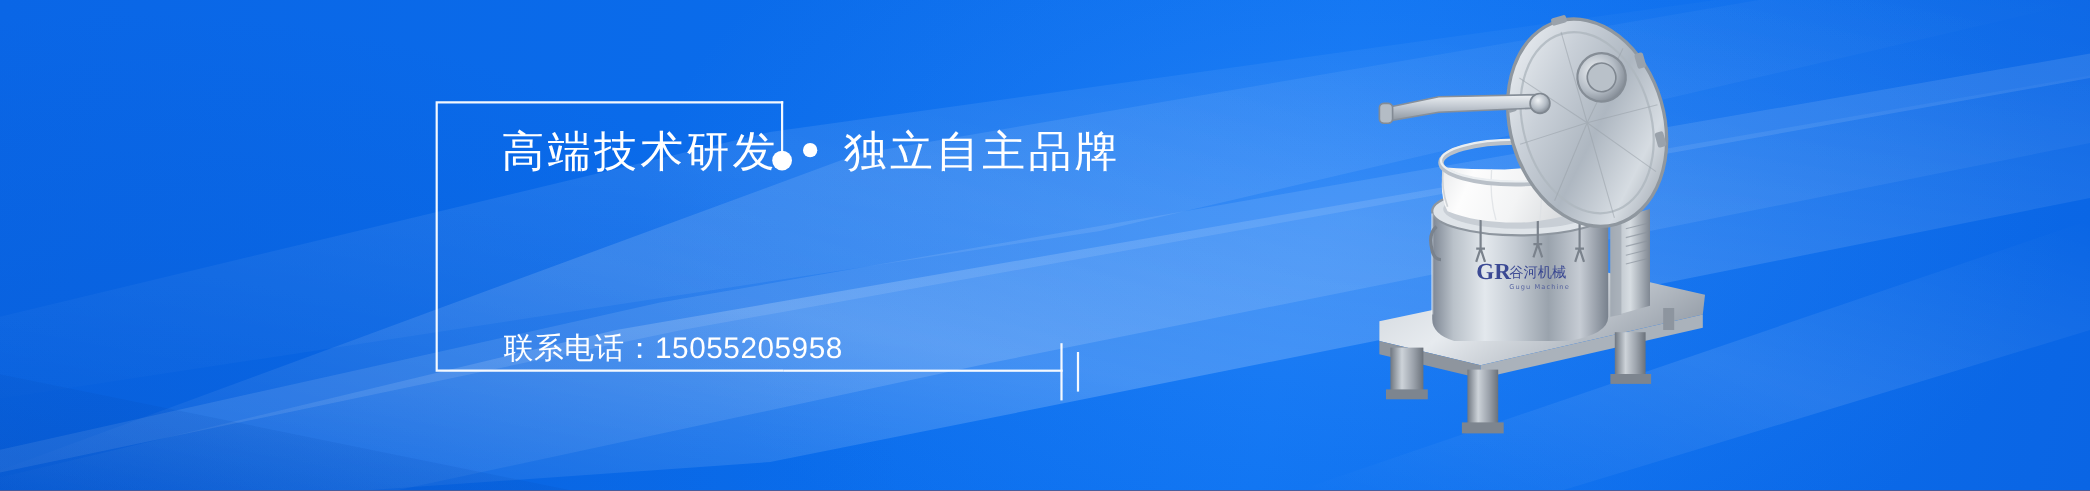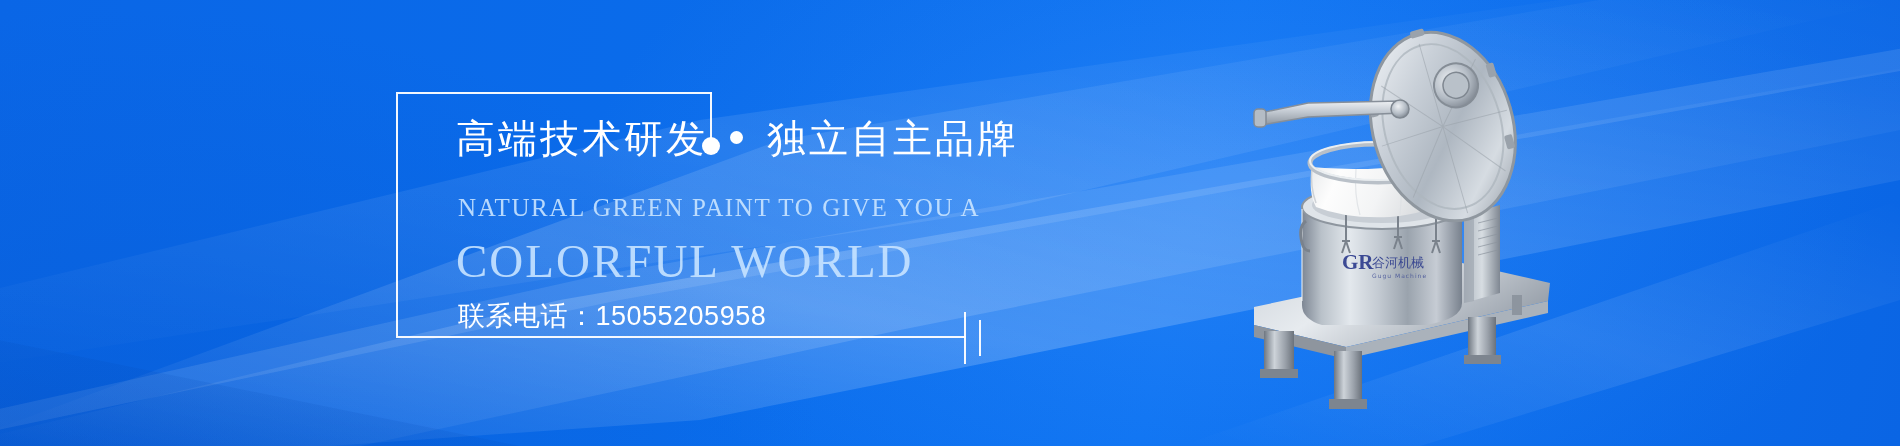--- a/index.html
+++ b/index.html
@@ -149,21 +149,21 @@
     line-height: 30px;
     letter-spacing: 0.6px;
     color: #ffffff;
     white-space: nowrap;
   }
 
   
   .machine {
     position: absolute;
     left: 1250px;
-    top: 17px;
+    top: 2px;
     width: 360px;
     height: 420px;
   }
   .machine svg { display: block; }
 </style>
 </head>
 <body>
 
 <div class="banner">
 
@@ -208,22 +208,20 @@
   </svg>
 
   <div class="frame"></div>
   <div class="frame-stem"></div>
   <div class="frame-dot"></div>
 
   <div class="headline">
     <span>高端技术研发</span><span class="hl-dot"></span><span>独立自主品牌</span>
   </div>
 
-  <div class="subline">NATURAL GREEN PAINT TO GIVE YOU A</div>
-  <div class="bigline">COLORFUL WORLD</div>
 
   <div class="phone">联系电话：15055205958</div>
 
   <div class="cap-rule"></div>
   <div class="cap-tick-long"></div>
   <div class="cap-tick-short"></div>
 
   <div class="machine">
     <svg width="360" height="420" viewBox="0 0 360 420">
       <defs>

